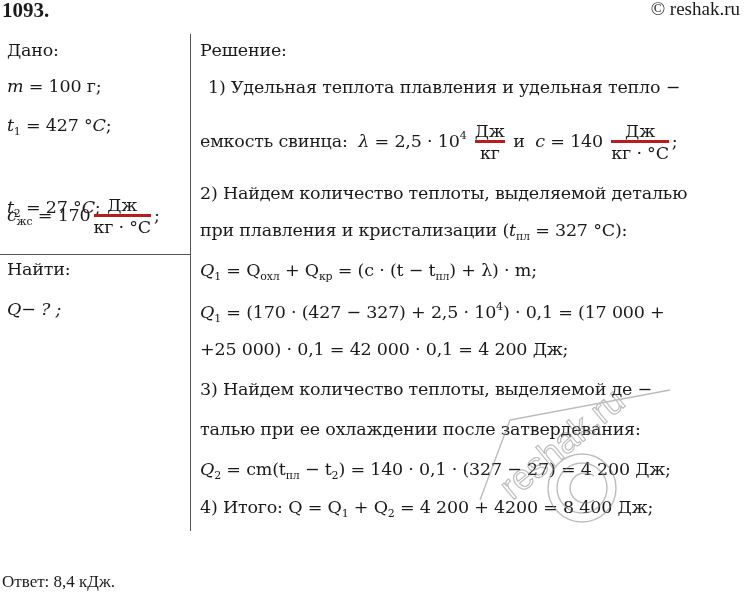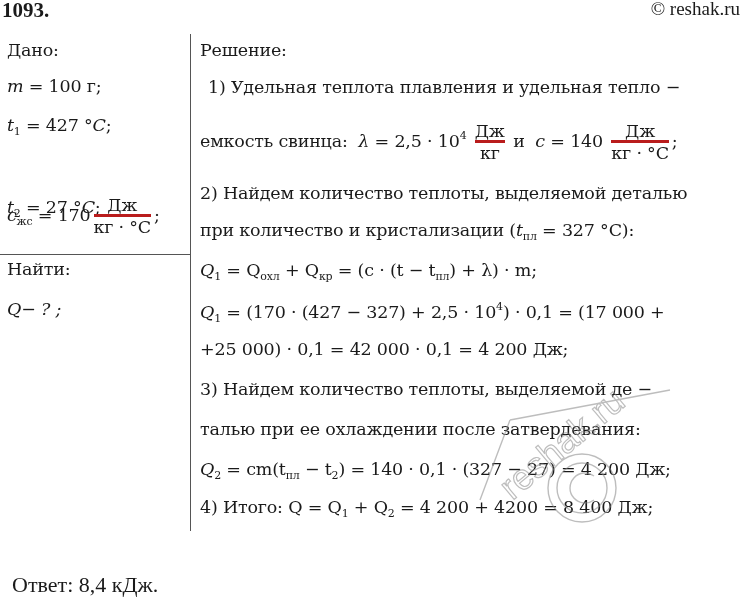--- a/index.html
+++ b/index.html
@@ -10,21 +10,21 @@
   .copy { right:4px; top:-2px; font-size:19px; font-family:"Liberation Serif",serif; }
   .vline { position:absolute; left:190px; top:34px; width:1px; height:497px; background:#555; }
   .hline { position:absolute; left:0; top:254px; width:190px; height:1px; background:#555; }
   .t { font-size:17.5px; letter-spacing:-0.2px; }
   i { font-style:italic; }
   sub { font-size:11px; vertical-align:-4px; }
   sup { font-size:11px; vertical-align:8px; }
   .frac { display:inline-block; vertical-align:middle; text-align:center; margin:0 3px; line-height:1.05; }
   .frac > span { display:block; }
   .frac .den { border-top:3px solid #b91c1c; padding-top:1px; }
-  .answer { left:12px; top:572px; font-size:22px; font-family:"Liberation Serif",serif; }
+  .answer { left:2px; top:572px; font-size:17px; font-family:"Liberation Serif",serif; }
   .wm { position:absolute; left:470px; top:380px; width:210px; height:150px; opacity:0.55; }
 </style>
 </head>
 <body>
 
 <div class="abs num">1093.</div>
 <div class="abs copy">© reshak.ru</div>
 
 <div class="vline"></div>
 <div class="hline"></div>
@@ -41,21 +41,21 @@
 <div class="abs t" style="left:208px;top:77px;">1) Удельная теплота плавления и удельная тепло −</div>
 <div class="abs t" style="left:200px;top:122px;">
   <span>емкость свинца:</span>&nbsp;
   <i>λ</i><span> = 2,5 · 10</span><sup>4</sup>
   <span class="frac"><span>Дж</span><span class="den">кг</span></span>
   <span>и</span>&nbsp;
   <i>c</i><span> = 140</span>
   <span class="frac"><span>Дж</span><span class="den">кг · °C</span></span><span>;</span>
 </div>
 <div class="abs t" style="left:200px;top:183px;">2) Найдем количество теплоты, выделяемой деталью</div>
-<div class="abs t" style="left:200px;top:220px;"><span>при количество и кристализации (</span><i>t</i><sub>пл</sub><span> = 327 °C):</span></div>
+<div class="abs t" style="left:200px;top:220px;"><span>при плавления и кристализации (</span><i>t</i><sub>пл</sub><span> = 327 °C):</span></div>
 <div class="abs t" style="left:200px;top:260px;"><i>Q</i><sub>1</sub><span> = Q</span><sub>охл</sub><span> + Q</span><sub>кр</sub><span> = (c · (t − t</span><sub>пл</sub><span>) + λ) · m;</span></div>
 <div class="abs t" style="left:200px;top:300px;"><i>Q</i><sub>1</sub><span> = (170 · (427 − 327) + 2,5 · 10</span><sup>4</sup><span>) · 0,1 = (17 000 +</span></div>
 <div class="abs t" style="left:200px;top:339px;">+25 000) · 0,1 = 42 000 · 0,1 = 4 200 Дж;</div>
 <div class="abs t" style="left:200px;top:379px;">3) Найдем количество теплоты, выделяемой де −</div>
 <div class="abs t" style="left:200px;top:419px;text-align:right;">талью при ее охлаждении после затвердевания:</div>
 <div class="abs t" style="left:200px;top:459px;"><i>Q</i><sub>2</sub><span> = cm(t</span><sub>пл</sub><span> − t</span><sub>2</sub><span>) = 140 · 0,1 · (327 − 27) = 4 200 Дж;</span></div>
 <div class="abs t" style="left:200px;top:497px;"><span>4) Итого:  Q = Q</span><sub>1</sub><span> + Q</span><sub>2</sub><span> = 4 200 + 4200 = 8 400 Дж;</span></div>
 
 <div class="abs answer">Ответ:  8,4 кДж.</div>
 

